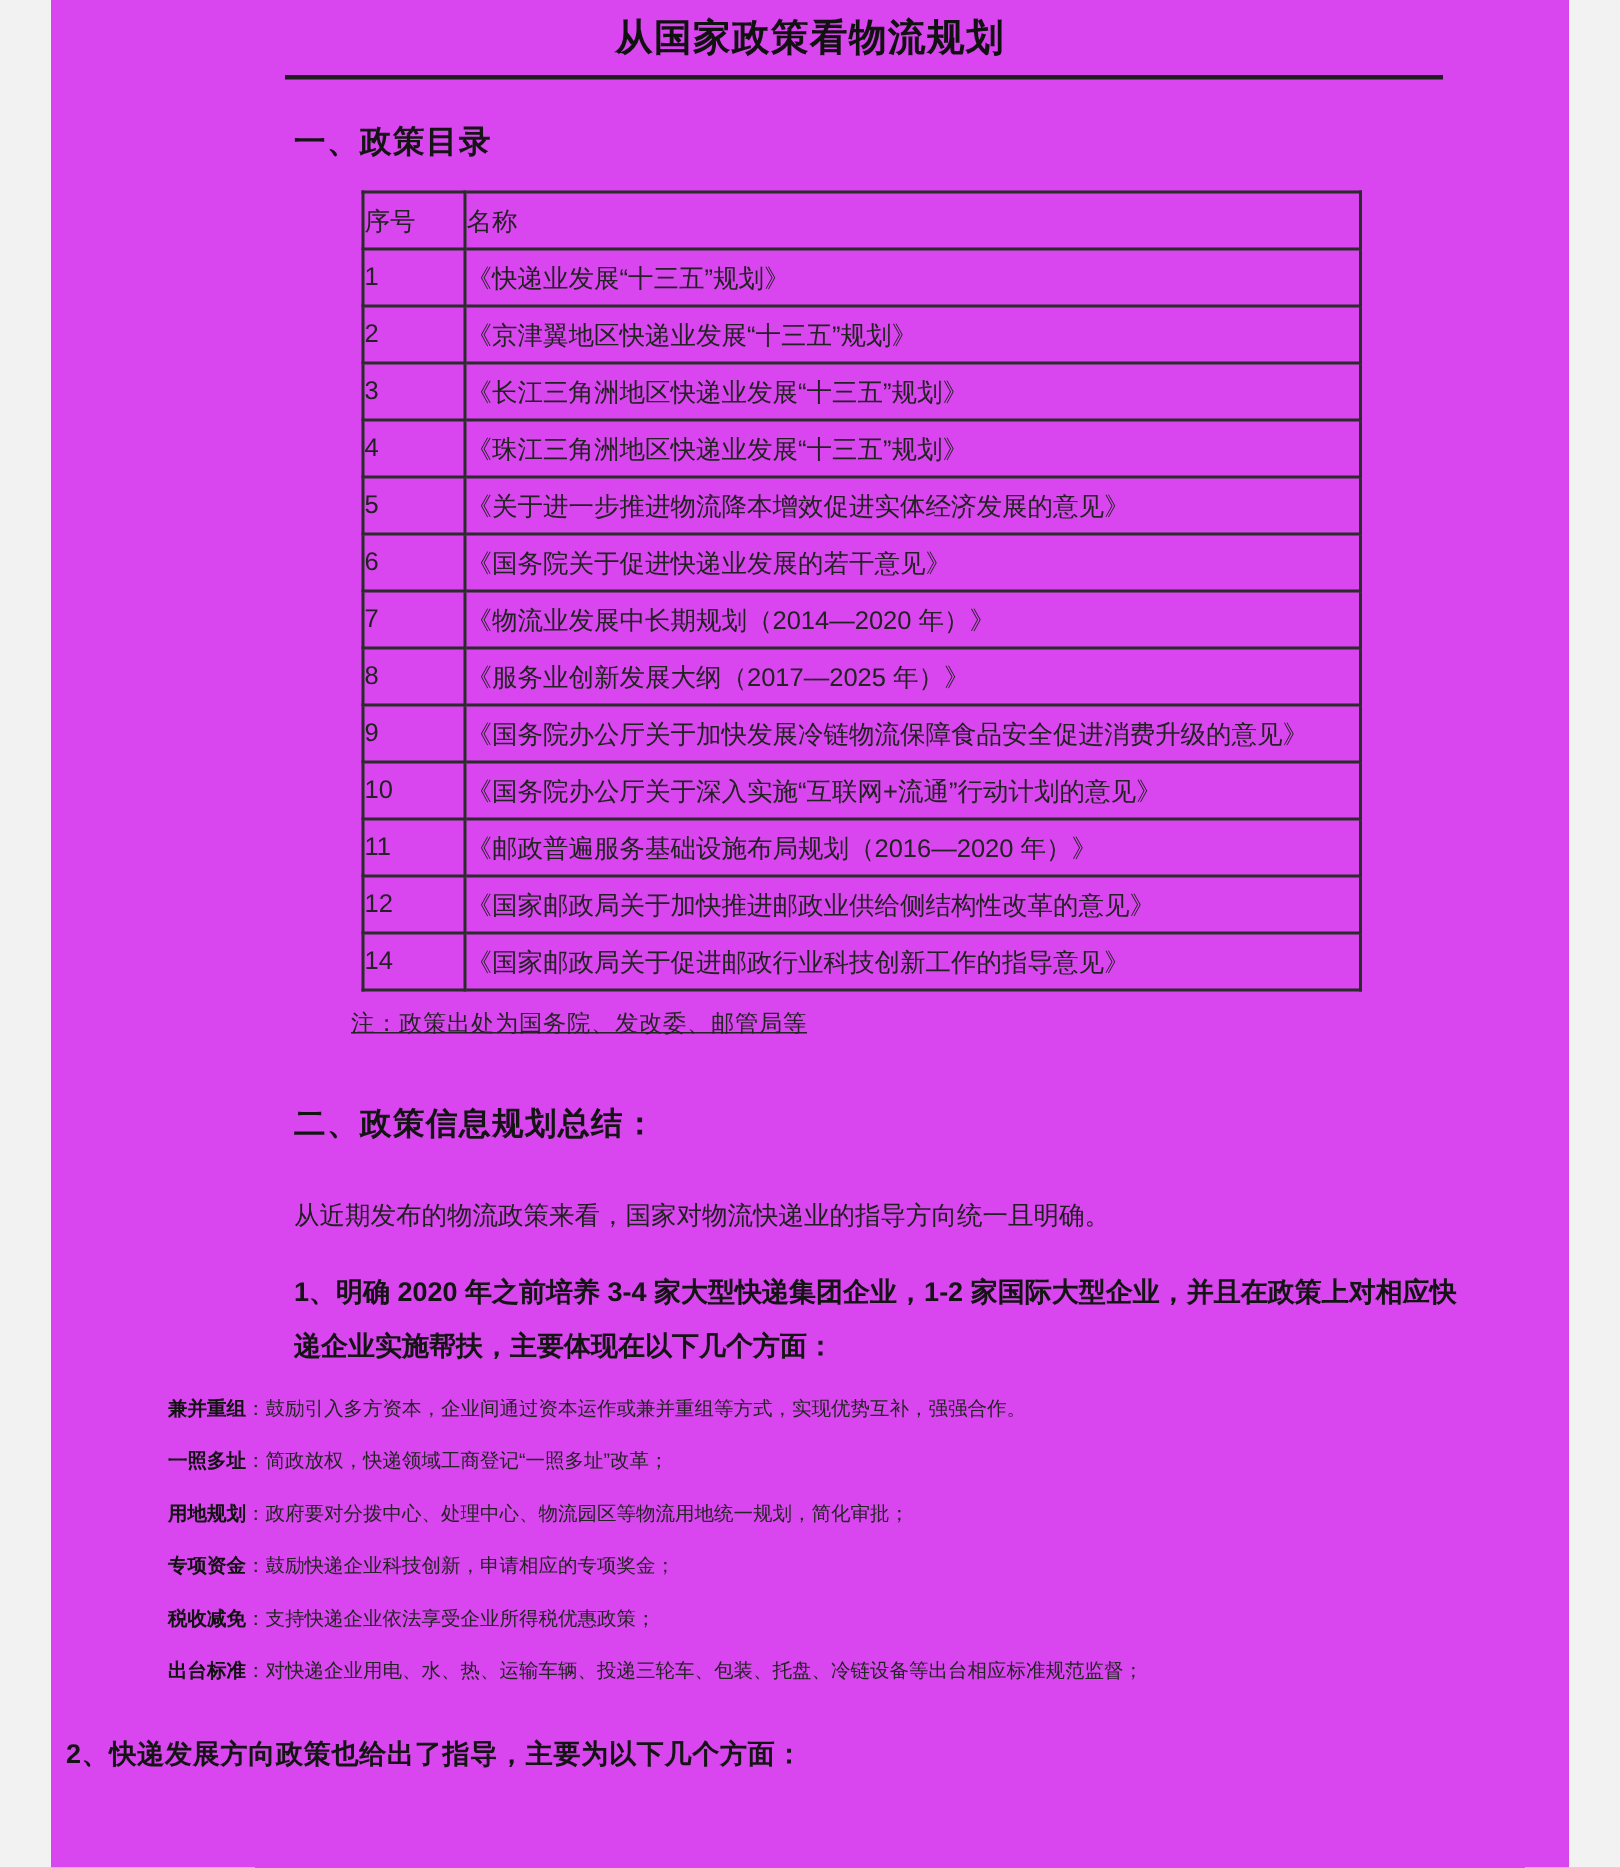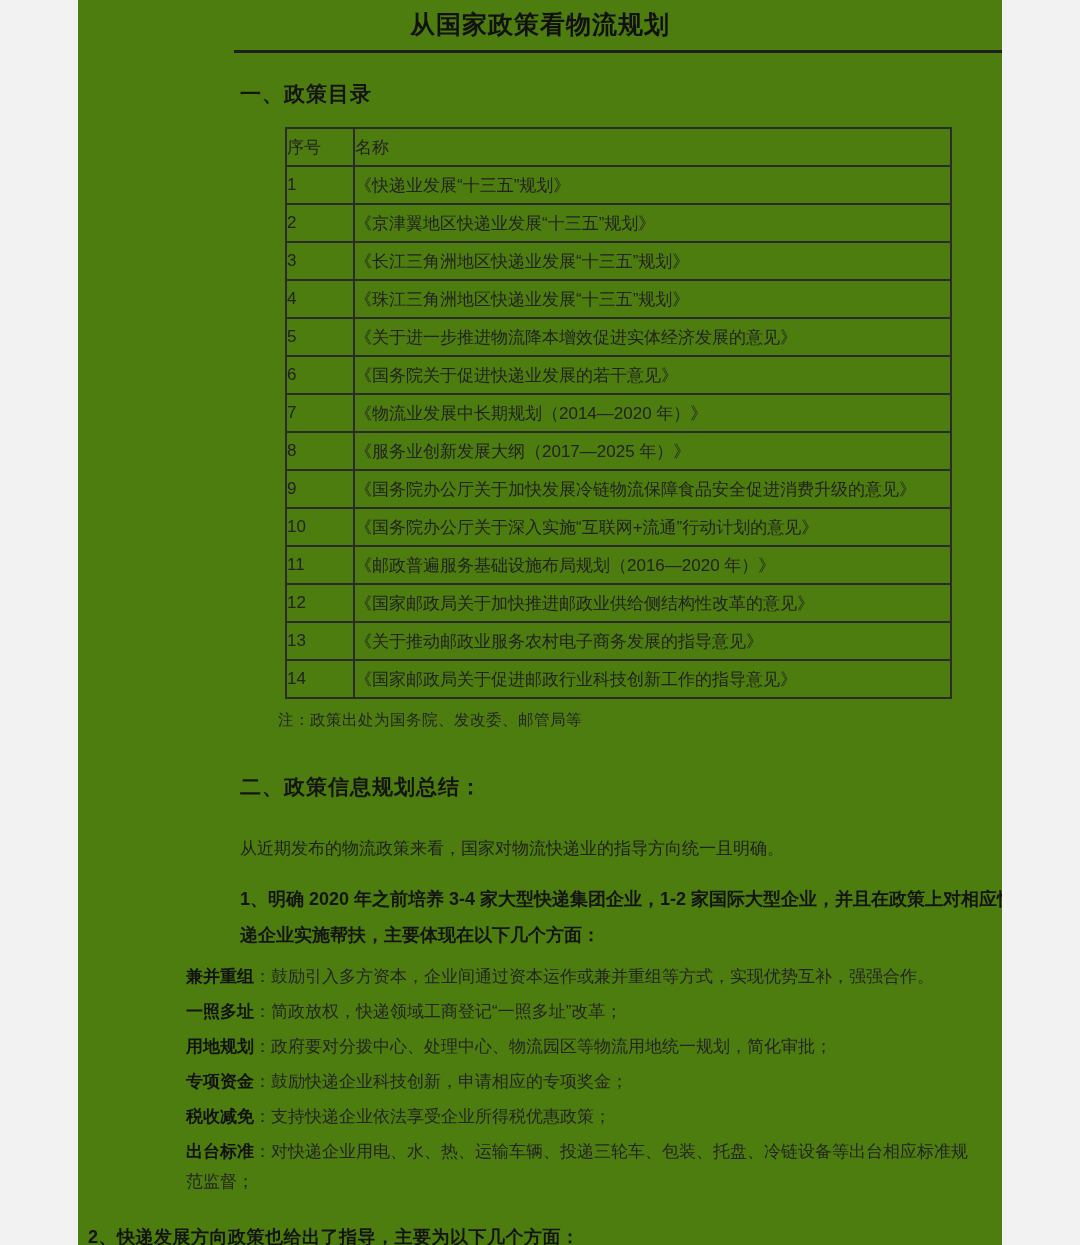--- a/index.html
+++ b/index.html
@@ -1,23 +1,23 @@
 <!DOCTYPE html>
 <html><head>
 <meta charset="utf-8">
 <style>
   * { margin: 0; padding: 0; box-sizing: border-box; }
   html, body { background: #f2f2f2; }
   body { font-family: "Liberation Sans", "DejaVu Sans", sans-serif; }
   .page {
     position: relative;
-    width: 924px;
+    width: 1012px;
     height: 1245px;
     margin: 0 auto;
-    background: #4d7c0f;
+    background: #d946ef;
     color: #1c1c1c;
     overflow: hidden;
   }
   .title {
     padding-top: 8px;
     text-align: center;
     font-size: 25px;
     font-weight: bold;
     letter-spacing: 1px;
     color: #111;
@@ -54,41 +54,42 @@
     color: #222;
     white-space: nowrap;
     overflow: hidden;
   }
   table.policy col.c-no { width: 68px; }
   .note {
     margin: 11px 0 0 200px;
     font-size: 15.5px;
     color: #242424;
     letter-spacing: 0.5px;
+    text-decoration: underline;
   }
   .intro {
     margin: 36px 0 0 162px;
     width: 790px;
     font-size: 17px;
     color: #202020;
     font-family: Liberation Serif, serif;
   }
   .point {
     margin: 21px 0 0 162px;
     width: 782px;
     font-size: 18px;
     font-weight: bold;
     color: #141414;
     line-height: 36px;
   }
   .defs { margin-top: 9px; }
   .defs p {
-    margin: 5px 0 0 108px;
+    margin: 5px 0 0 78px;
     width: 795px;
-    font-size: 17px;
+    font-size: 13px;
     line-height: 30px;
     color: #242424;
   }
   .defs p b { color: #121212; }
   .point2 { margin-top: 22px; letter-spacing: 0.5px; margin-left: 10px; }
 </style>
 </head>
 <body>
 
 <div class="page">
@@ -152,24 +153,20 @@
         </tr>
         <tr>
           <td>11</td>
           <td>《邮政普遍服务基础设施布局规划（2016—2020 年）》</td>
         </tr>
         <tr>
           <td>12</td>
           <td>《国家邮政局关于加快推进邮政业供给侧结构性改革的意见》</td>
         </tr>
         <tr>
-          <td>13</td>
-          <td>《关于推动邮政业服务农村电子商务发展的指导意见》</td>
-        </tr>
-        <tr>
           <td>14</td>
           <td>《国家邮政局关于促进邮政行业科技创新工作的指导意见》</td>
         </tr>
       </tbody>
   </table>
 
   <p class="note">注：政策出处为国务院、发改委、邮管局等</p>
 
   <div class="h-section h2-sec">二、政策信息规划总结：</div>
 

